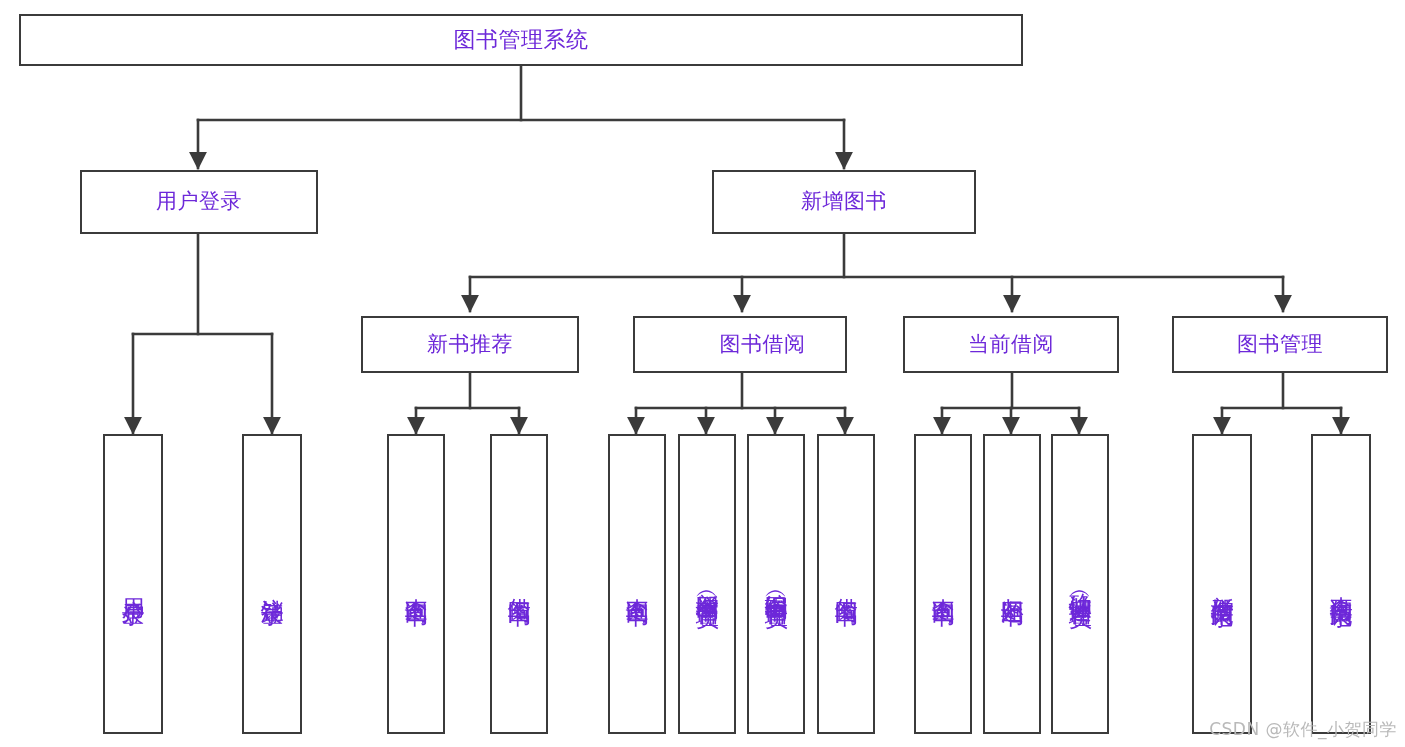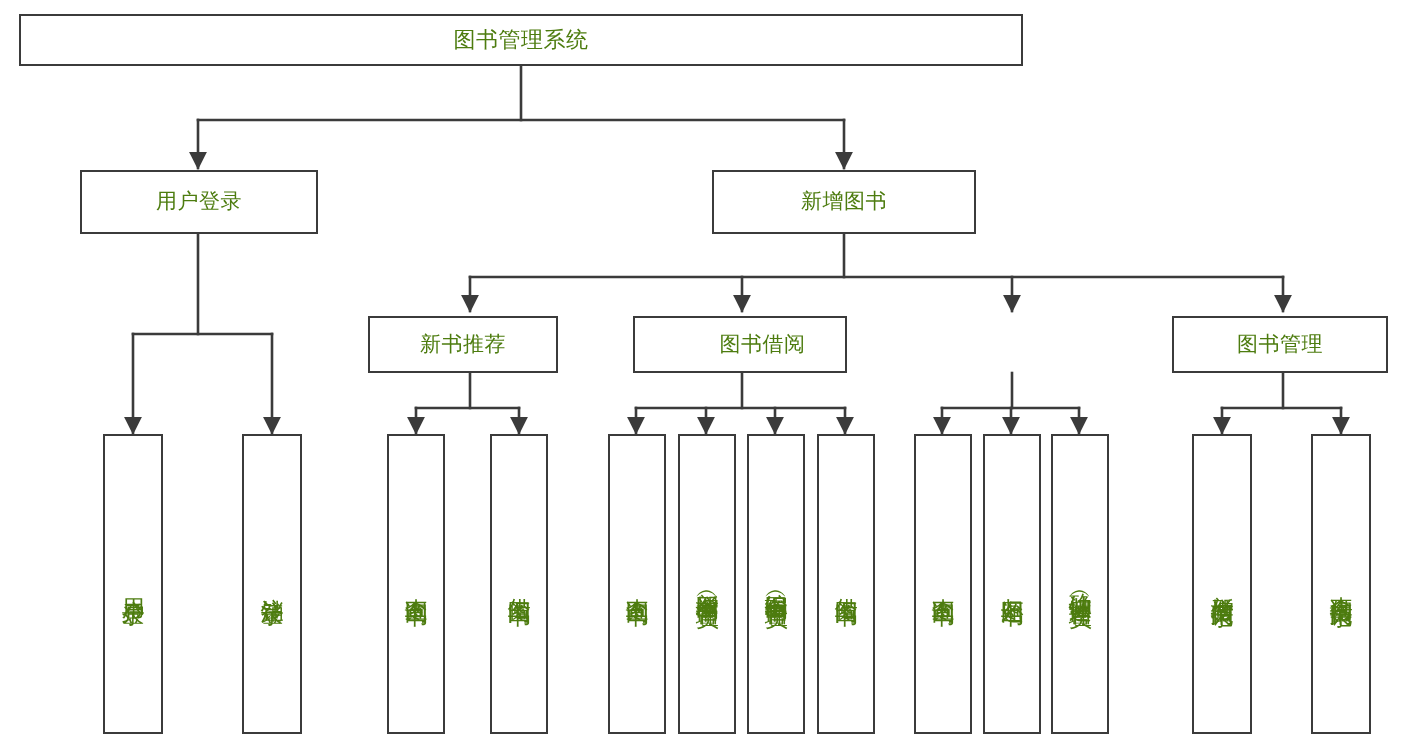--- a/index.html
+++ b/index.html
@@ -24,21 +24,21 @@
     top: 0;
     width: 1405px;
     height: 747px;
     pointer-events: none;
   }
   .node {
     position: absolute;
     box-sizing: border-box;
     border: 2.4px solid #3b3b3b;
     background: #ffffff;
-    color: #4d7c0f;
+    color: #6d28d9;
     display: flex;
     align-items: center;
     justify-content: center;
     text-align: center;
     letter-spacing: 0.5px;
   }
   .node.h {
     font-size: 21px;
     line-height: 1.2;
   }
@@ -124,24 +124,25 @@
       <path d="M 1341 408 L 1341 433" marker-end="url(#arrow)"></path>
     </g>
   </svg>
 
   <div class="node h" id="root-node" style="left:19px; top:14px; width:1004px; height:52px;">图书管理系统</div>
 
   <div class="node h" style="left:80px; top:170px; width:238px; height:64px;">用户登录</div>
 
   <div class="node h" style="left:712px; top:170px; width:264px; height:64px;">新增图书</div>
 
-  <div class="node h" style="left:361px; top:316px; width:190px; height:57px;margin-left:7px;">新书推荐</div>
+  <div class="node h" style="left:361px; top:316px; width:218px; height:57px;">新书推荐</div>
 
   <div class="node h" style="left:633px; top:316px; width:214px; height:57px;padding-left:45px;">图书借阅</div>
 
+  <div class="node h" style="left:903px; top:316px; width:216px; height:57px;">当前借阅</div>
 
   <div class="node h" style="left:1172px; top:316px; width:216px; height:57px;">图书管理</div>
 
   <div class="node v" style="left:103px; top:434px; width:60px; height:300px;">
     <span class="vtext">用户登录</span>
   </div>
 
   <div class="node v" style="left:242px; top:434px; width:60px; height:300px;">
     <span class="vtext">注销登录</span>
   </div>
@@ -183,14 +184,15 @@
   </div>
 
   <div class="node v" style="left:1192px; top:434px; width:60px; height:300px;">
     <span class="vtext">新增借阅记录</span>
   </div>
 
   <div class="node v" style="left:1311px; top:434px; width:60px; height:300px;">
     <span class="vtext">查询借阅记录</span>
   </div>
 
+  <div id="watermark">CSDN @软件_小贺同学</div>
 
 </div>
 
 </body></html>

